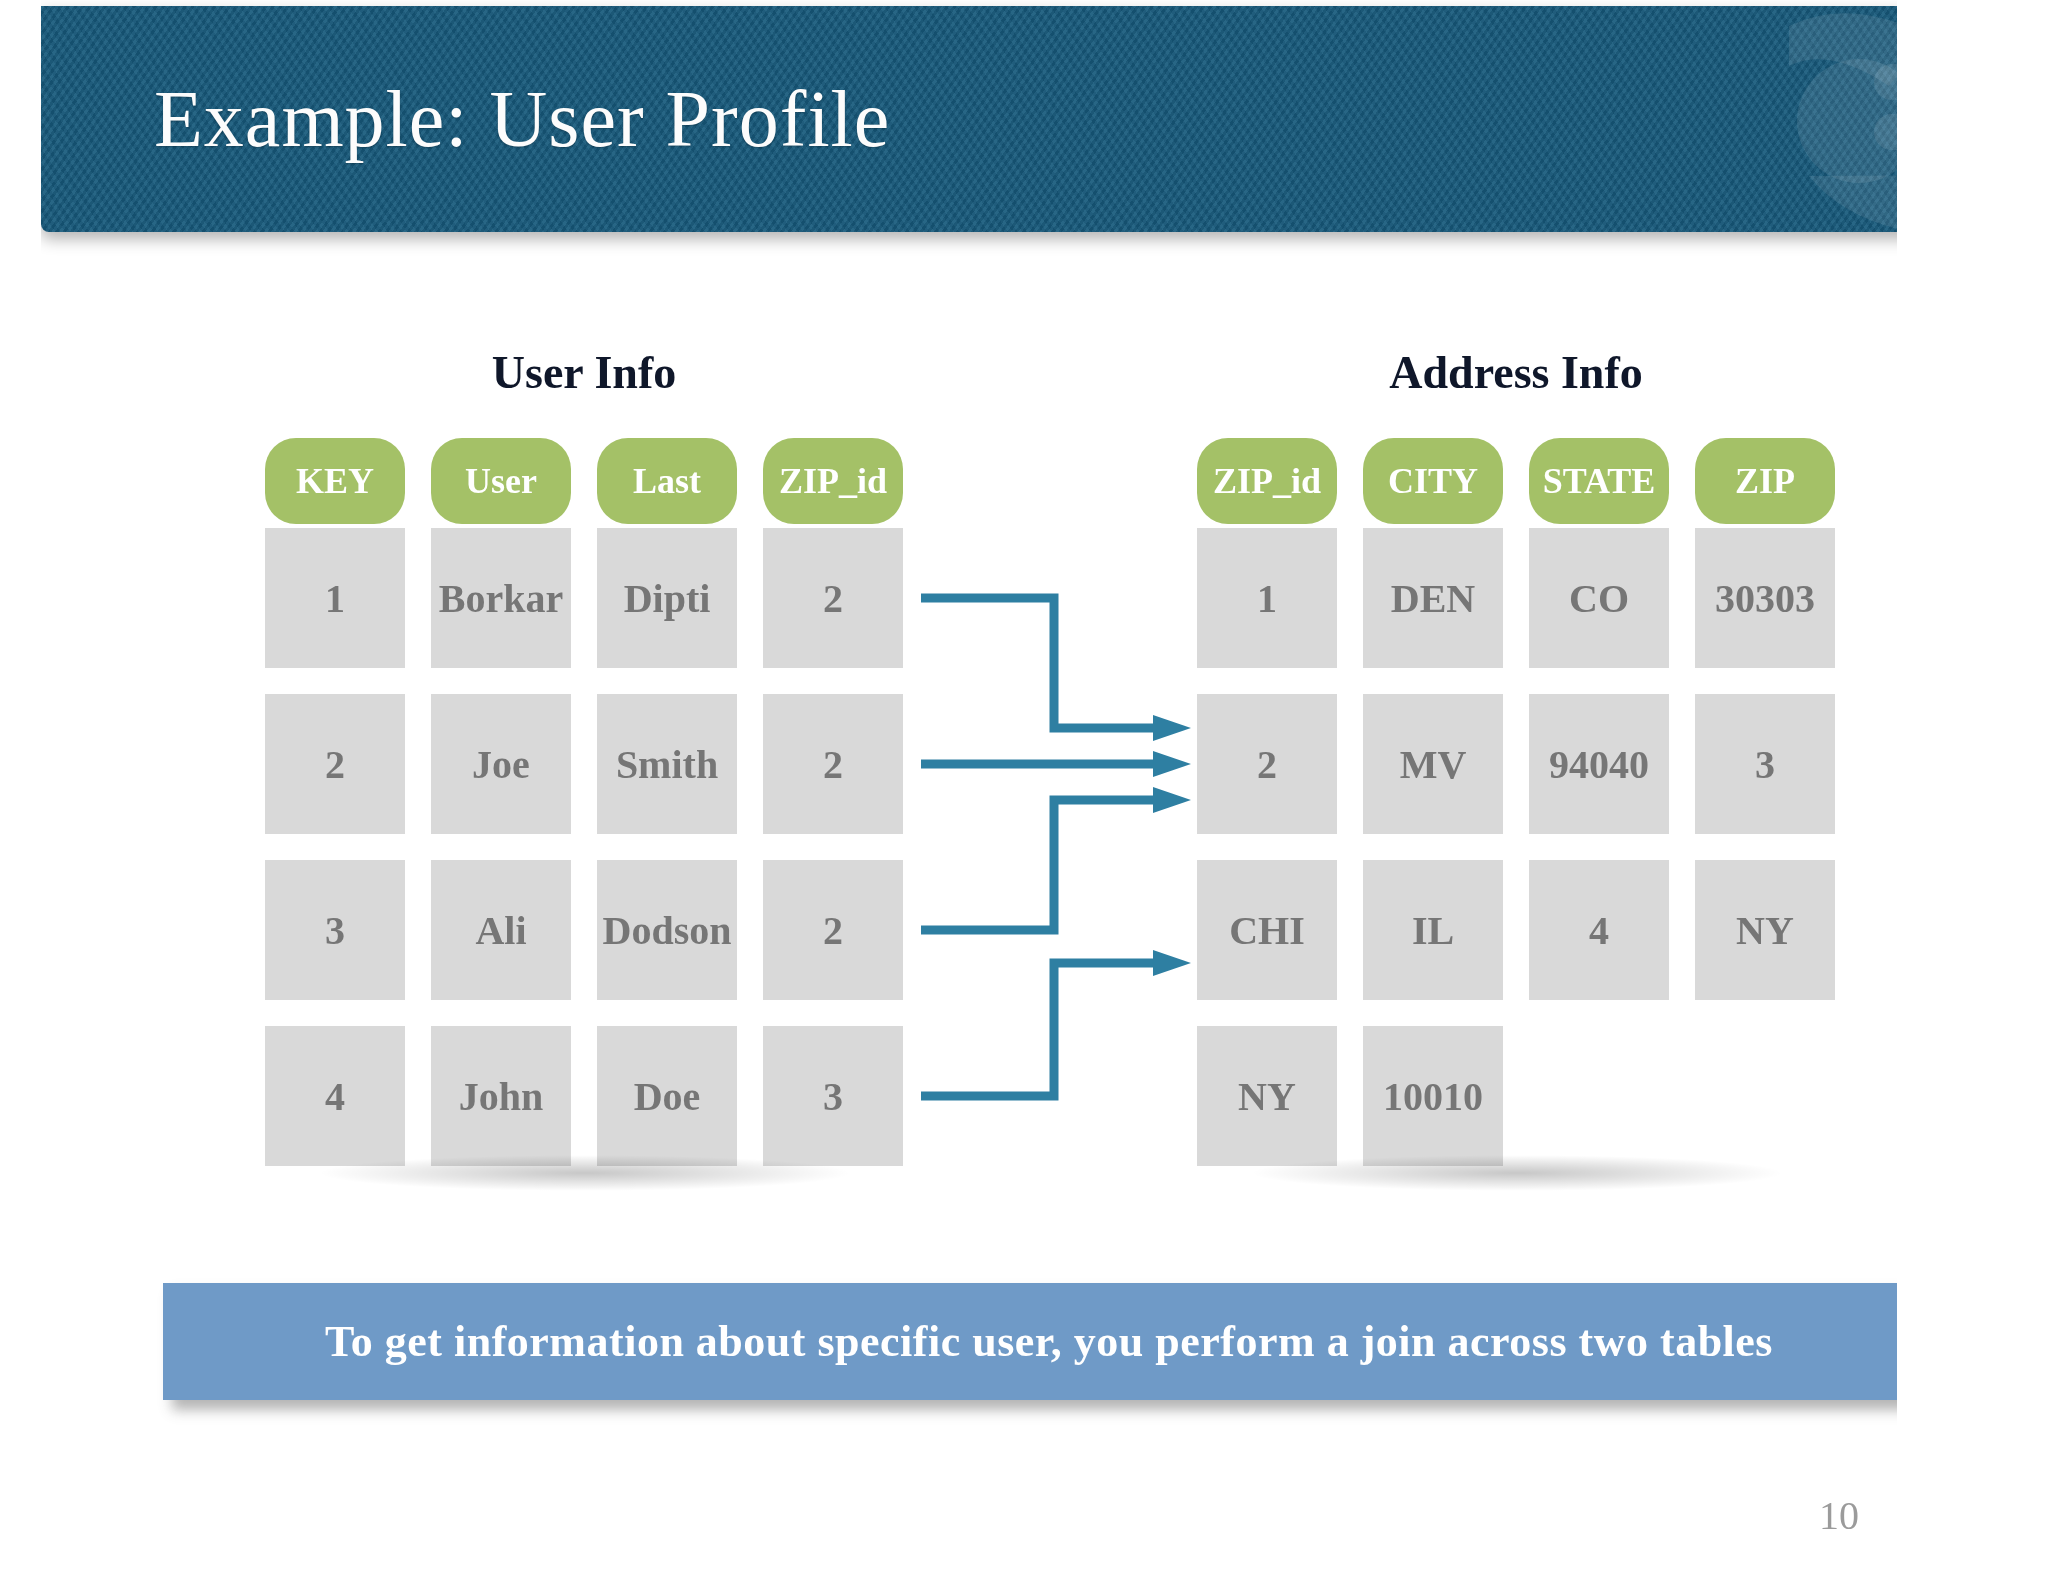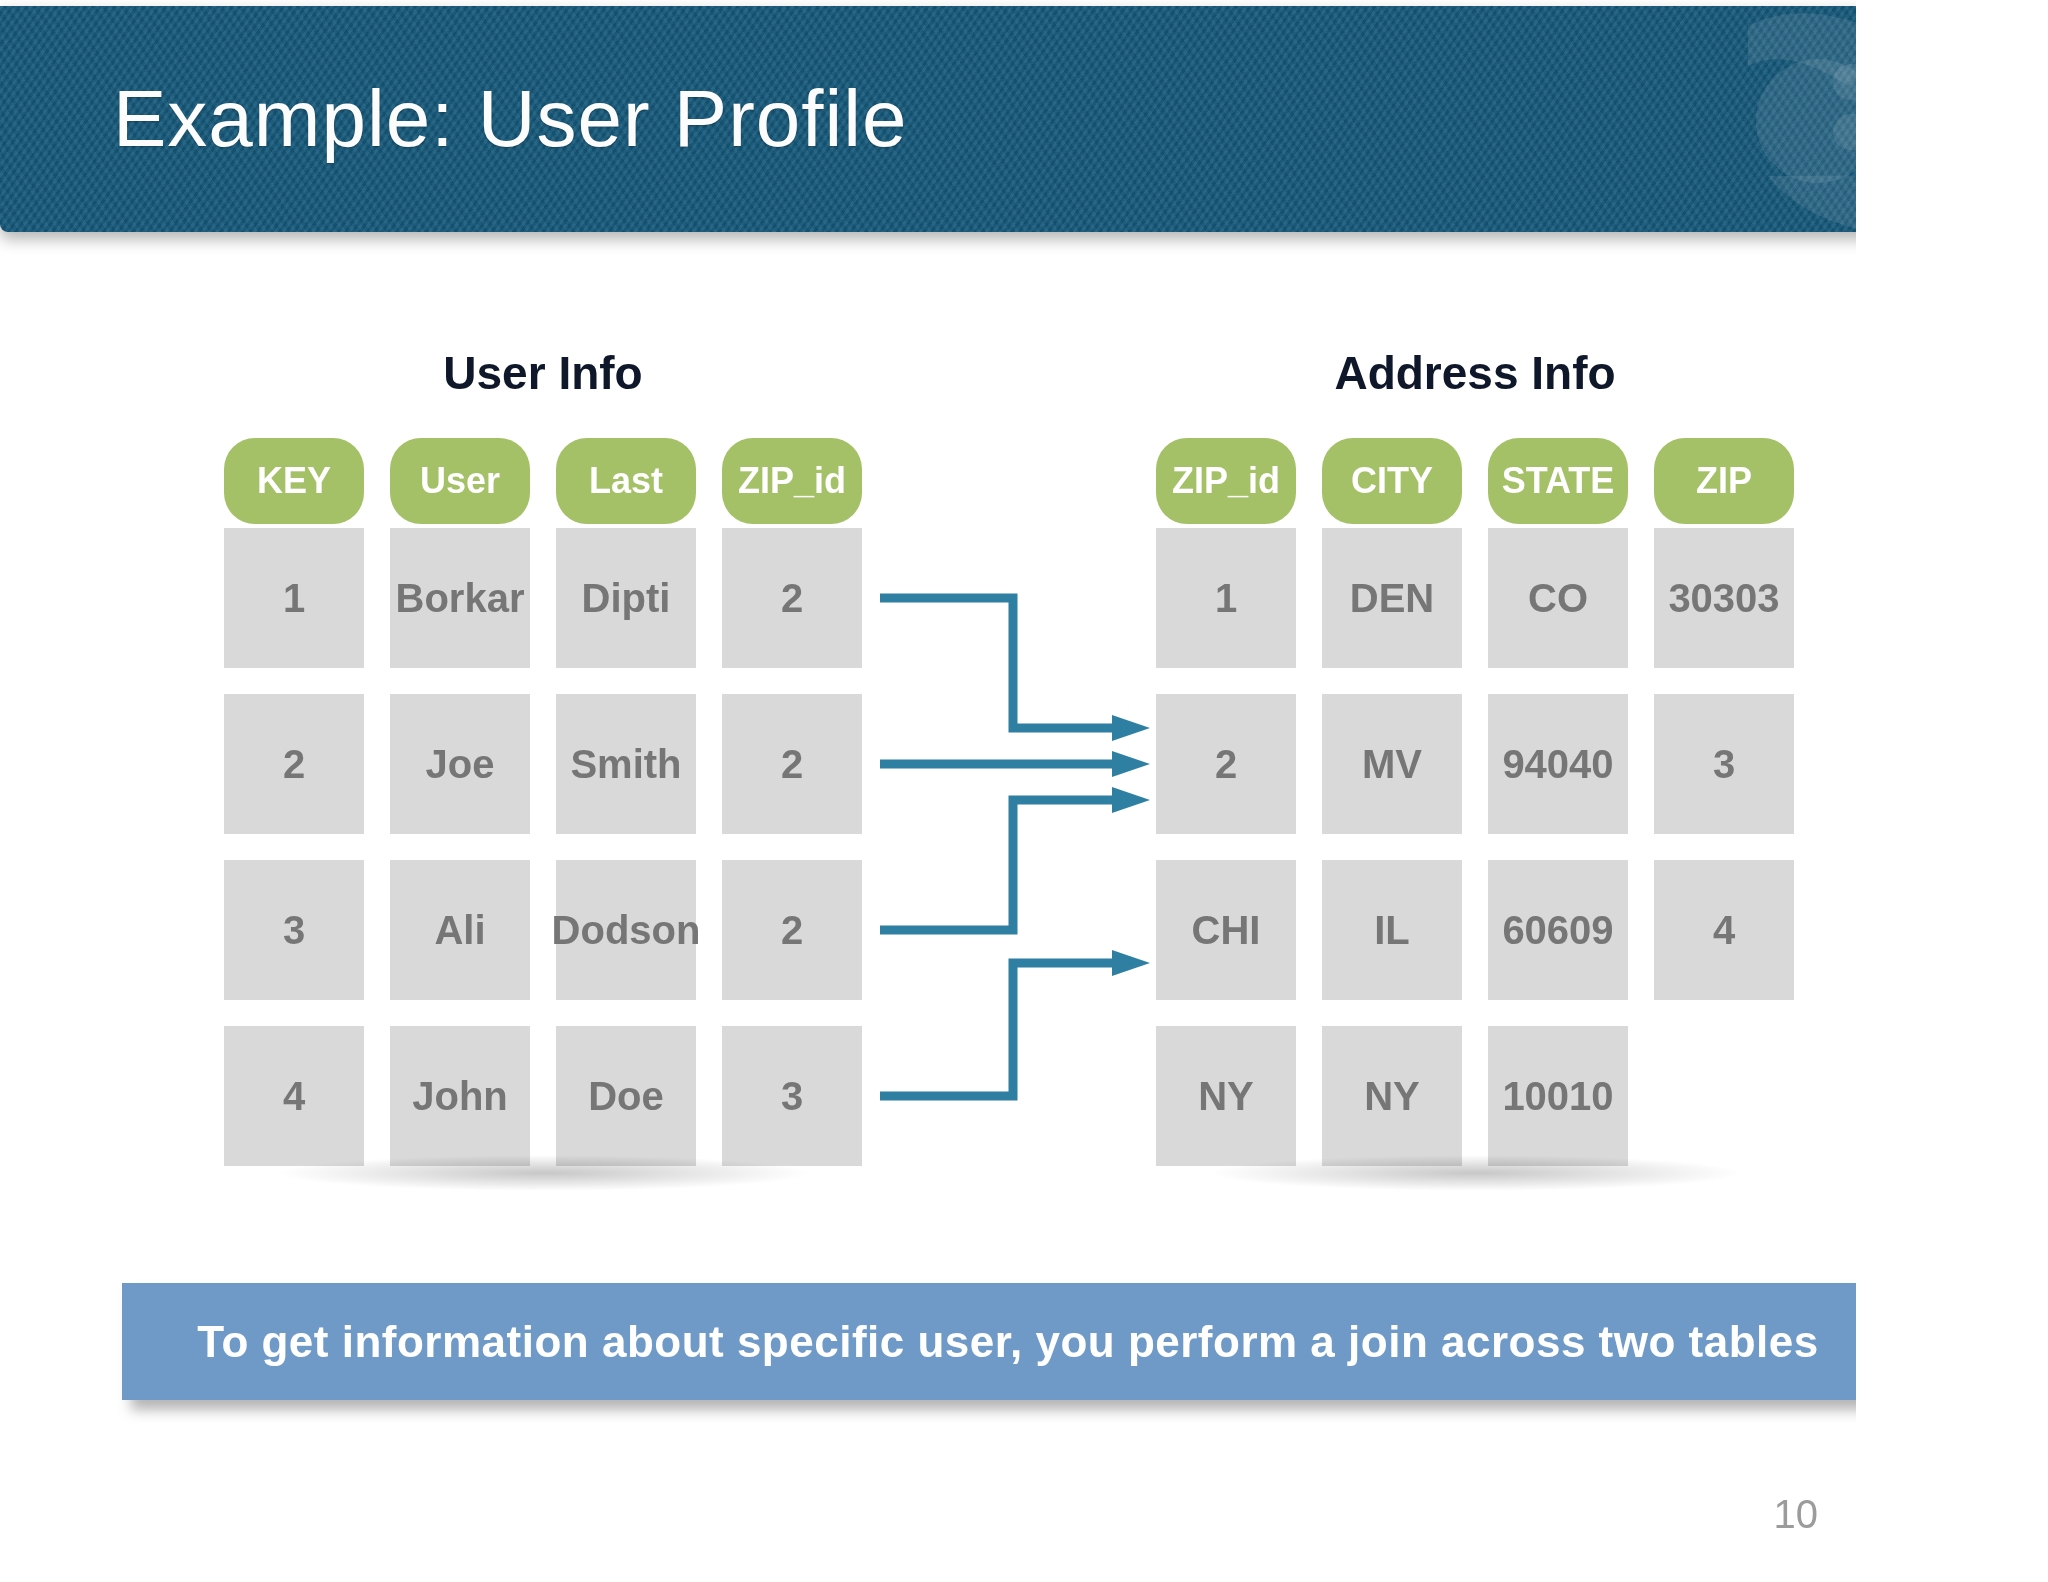--- a/index.html
+++ b/index.html
@@ -1,18 +1,19 @@
 <!DOCTYPE html>
 <html><head>
 <meta charset="utf-8">
 <style>
   html,body{margin:0;padding:0;background:#ffffff;}
   .slide{
     position:relative;width:1856px;height:1582px;background:#ffffff;overflow:hidden;
-    font-family:Liberation Sans, sans-serif;
+    font-family:Liberation Serif, serif;
+    margin-left:41px;
   }
   
   .band{
     position:absolute;left:0;top:6px;width:2048px;height:226px;
     background:
       repeating-linear-gradient(125deg, rgba(255,255,255,0.045) 0 3px, rgba(0,0,0,0.07) 3px 6px),
       repeating-linear-gradient(55deg, rgba(255,255,255,0.03) 0 4px, rgba(0,0,0,0.05) 4px 8px),
       #175a7c;
     border-radius:0 0 8px 8px;
     box-shadow:0 7px 16px rgba(0,0,0,0.30);
@@ -108,21 +109,20 @@
         <div class="td">1</div>
         <div class="td">DEN</div>
         <div class="td">CO</div>
         <div class="td">30303</div>
         <div class="td">2</div>
         <div class="td">MV</div>
         <div class="td">94040</div>
         <div class="td">3</div>
         <div class="td">CHI</div>
         <div class="td">IL</div>
-        <div class="td">60609</div>
         <div class="td">4</div>
         <div class="td">NY</div>
         <div class="td">NY</div>
         <div class="td">10010</div>
       </div>
   </div>
 
   <div class="tshadow user"></div>
   <div class="tshadow address"></div>
 

